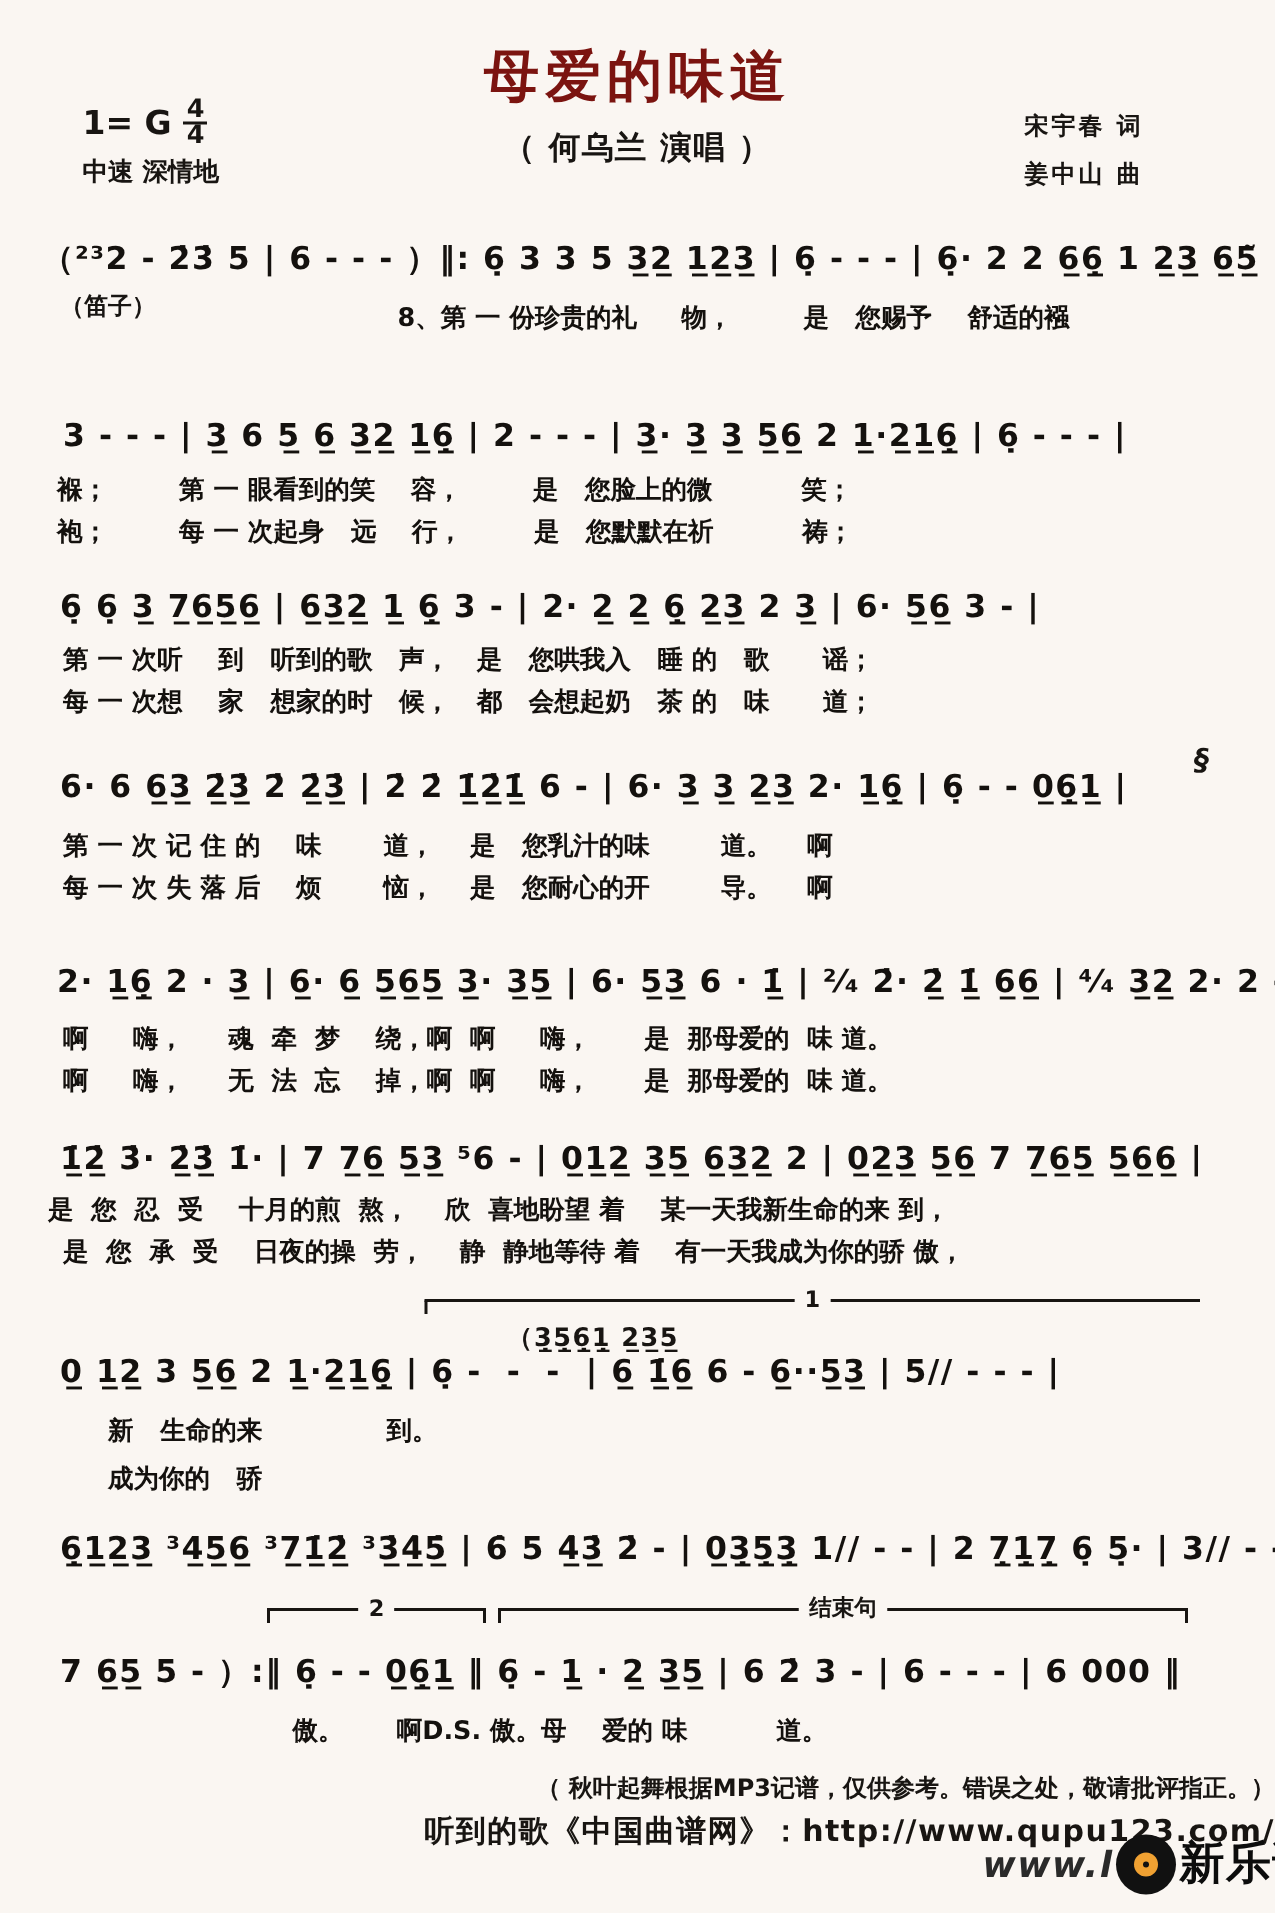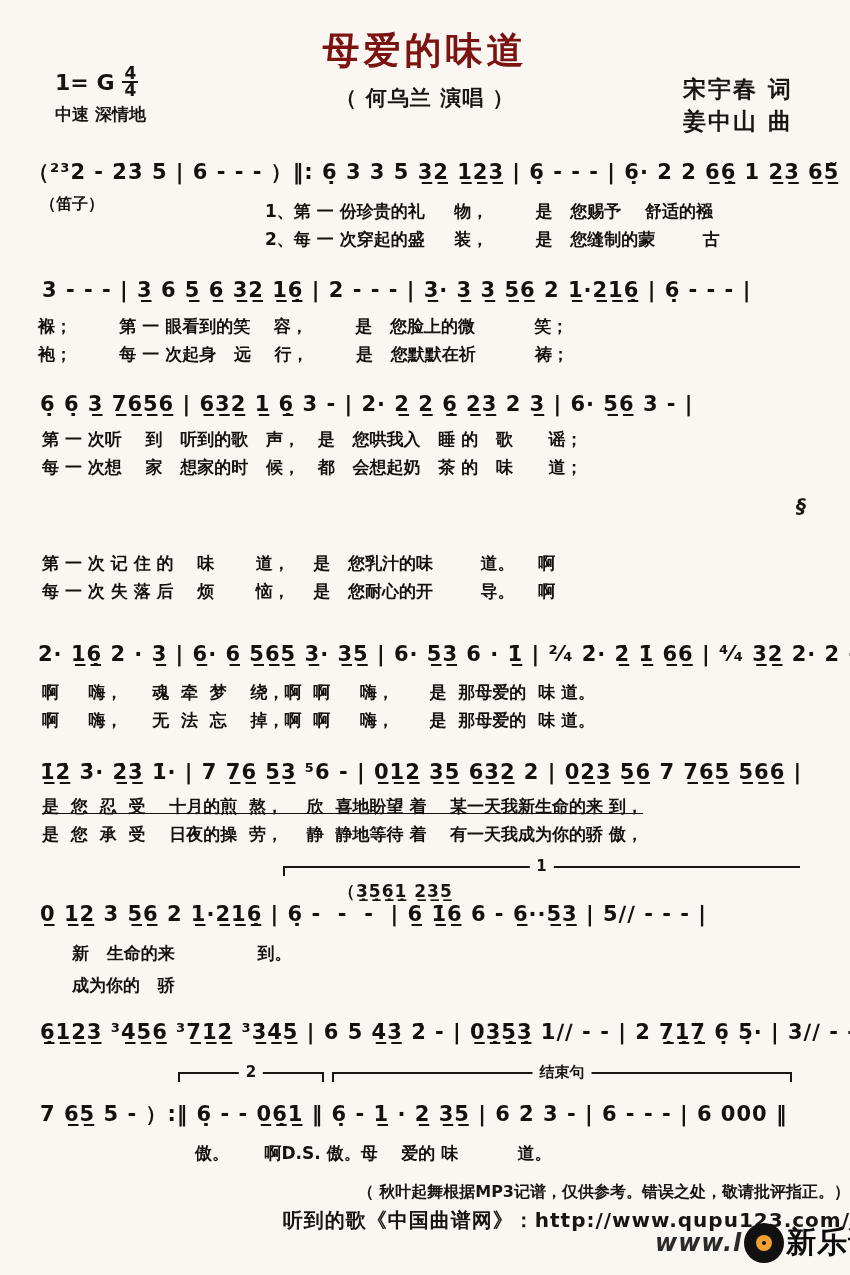--- a/index.html
+++ b/index.html
@@ -3,21 +3,21 @@
 <meta charset="utf-8">
 <style>
   html,body{margin:0;padding:0;}
   body{width:850px;height:1275px;background:#faf6f2;overflow:hidden;
        font-family:"DejaVu Sans",sans-serif;color:#181512;}
   .sheet{position:relative;width:844px;height:1275px;padding-left:40px;}
   .title{position:absolute;left:0;top:26px;width:850px;text-align:center;
          font-size:37px;font-weight:bold;letter-spacing:4px;color:#7b1410;}
   .performer{position:absolute;left:0;top:84px;width:850px;text-align:center;
          font-size:21px;font-weight:bold;letter-spacing:1px;}
-  .credit{position:absolute;left:683px;font-size:23px;font-weight:bold;letter-spacing:2px;}
+  .credit{position:absolute;left:683px;font-size:16px;font-weight:bold;letter-spacing:2px;}
   .keysig{position:absolute;left:55px;top:66px;display:flex;align-items:center;
          font-size:22px;font-weight:bold;}
   .frac{display:inline-block;margin-left:8px;text-align:center;font-size:17px;line-height:15px;}
   .frac .top{border-bottom:2px solid #181512;padding:0 2px;}
   .tempo{position:absolute;left:55px;top:103px;font-size:17px;font-weight:bold;}
   .intro{position:absolute;left:35px;top:129px;font-size:17px;font-weight:bold;}
   .flute{position:absolute;left:40px;top:194px;font-size:16px;font-weight:bold;}
   .notation{position:absolute;font-weight:bold;font-size:21px;letter-spacing:1px;
          white-space:pre;color:#14110e;}
   .lyric{position:absolute;font-weight:bold;font-size:17px;white-space:pre;color:#14110e;}
@@ -52,41 +52,41 @@
     <span>1= G</span>
     <span class="frac">
       <span class="top" style="display:block;">4</span>
       <span style="display:block;">4</span>
     </span>
   </div>
   <div class="tempo">中速 深情地</div>
   <div class="flute">（笛子）</div>
 
   <div class="notation" style="left:28px;top:158px;">（²³2 - 2̇3̇ 5 | 6 - - - ）‖: 6̣ 3 3 5 3̲2̲ 1̲2̲3̲ | 6̣ - - - | 6̣· 2 2 6̲6̲̣ 1 2̲3̲ 6̲5̲̃ |</div>
-  <div class="lyric" style="left:265px;top:200px;">1、第 一 份珍贵的礼     物，        是   您赐予    舒适的襁</div>
-  <div class="lyric" style="left:265px;top:228px;">2、每 一 次穿起的盛     装，        是   您缝制的蒙        古</div>
+  <div class="lyric" style="left:265px;top:200px;">8、第 一 份珍贵的礼     物，        是   您赐予    舒适的襁</div>
 
   <div class="notation" style="left:42px;top:278px;">3 - - - | 3̲ 6 5̲ 6̲ 3̲2̲ 1̲6̲̣ | 2 - - - | 3̲· 3̲ 3̲ 5̲6̲ 2 1̲·2̲1̲6̲̣ | 6̣ - - - |</div>
   <div class="lyric" style="left:38px;top:315px;">褓；        第 一 眼看到的笑    容，        是   您脸上的微          笑；</div>
   <div class="lyric" style="left:38px;top:343px;">袍；        每 一 次起身   远    行，        是   您默默在祈          祷；</div>
 
   <div class="notation" style="left:40px;top:392px;">6̣ 6̣ 3̲ 7̲6̲5̲6̲ | 6̲3̲2̲ 1̲ 6̲̣ 3 - | 2· 2̲ 2̲ 6̲̣ 2̲3̲ 2 3̲ | 6· 5̲6̲ 3 - |</div>
   <div class="lyric" style="left:42px;top:428px;">第 一 次听    到   听到的歌   声，   是   您哄我入   睡 的   歌      谣；</div>
   <div class="lyric" style="left:42px;top:456px;">每 一 次想    家   想家的时   候，   都   会想起奶   茶 的   味      道；</div>
 
+  <div class="notation" style="left:40px;top:512px;">6· 6 6̲3̲ 2̲̇3̲̇ 2̇ 2̲̇3̲̇ | 2̇ 2̇ 1̲̇2̲̇1̲̇ 6 - | 6· 3̲ 3̲ 2̲3̲ 2· 1̲6̲̣ | 6̣ - - 0̲6̲̣1̲ |</div>
   <div class="segno" style="left:796px;top:494px;">§</div>
   <div class="lyric" style="left:42px;top:552px;">第 一 次 记 住 的    味       道，    是   您乳汁的味        道。    啊</div>
   <div class="lyric" style="left:42px;top:580px;">每 一 次 失 落 后    烦       恼，    是   您耐心的开        导。    啊</div>
 
   <div class="notation" style="left:38px;top:642px;">2· 1̲6̲̣ 2 · 3̲ | 6̲· 6̲ 5̲6̲5̲ 3̲· 3̲5̲ | 6· 5̲3̲ 6 · 1̲̇ | ²⁄₄ 2̇· 2̲̇ 1̲̇ 6̲6̲ | ⁴⁄₄ 3̲2̲ 2· 2 - |</div>
   <div class="lyric" style="left:42px;top:681px;">啊     嗨，     魂  牵  梦    绕，啊  啊     嗨，      是  那母爱的  味 道。</div>
   <div class="lyric" style="left:42px;top:709px;">啊     嗨，     无  法  忘    掉，啊  啊     嗨，      是  那母爱的  味 道。</div>
 
   <div class="notation" style="left:40px;top:760px;">1̲̇2̲̇ 3̇· 2̲̇3̲̇ 1̇· | 7 7̲6̲ 5̲3̲ ⁵6 - | 0̲1̲2̲ 3̲5̲ 6̲3̲2̲ 2 | 0̲2̲3̲ 5̲6̲ 7 7̲6̲5̲ 5̲6̲6̲ |</div>
-  <div class="lyric" style="left:42px;top:795px;text-decoration:underline;">是  您  忍  受    十月的煎  熬，    欣  喜地盼望 着    某一天我新生命的来 到，</div>
+  <div class="lyric" style="left:32px;top:795px;">是  您  忍  受    十月的煎  熬，    欣  喜地盼望 着    某一天我新生命的来 到，</div>
   <div class="lyric" style="left:42px;top:823px;">是  您  承  受    日夜的操  劳，    静  静地等待 着    有一天我成为你的骄 傲，</div>
 
   <div class="vbracket" style="left:283px;top:866px;width:517px;">
     <span class="tickL"></span>
     <span class="lbl">1</span>
   </div>
   <div class="cue" style="left:338px;top:880px;">（3̲̣5̲̣6̲̣1̲̣ 2̲3̲5̲</div>
   <div class="notation" style="left:40px;top:902px;">0̲ 1̲2̲ 3 5̲6̲ 2 1̲·2̲1̲6̲̣ | 6̣ -  -  -  | 6̲ 1̲̇6̲ 6 - 6̲··5̲3̲ | 5∕∕ - - - |</div>
   <div class="lyric" style="left:72px;top:942px;">新   生命的来              到。</div>
   <div class="lyric" style="left:72px;top:974px;">成为你的   骄</div>

